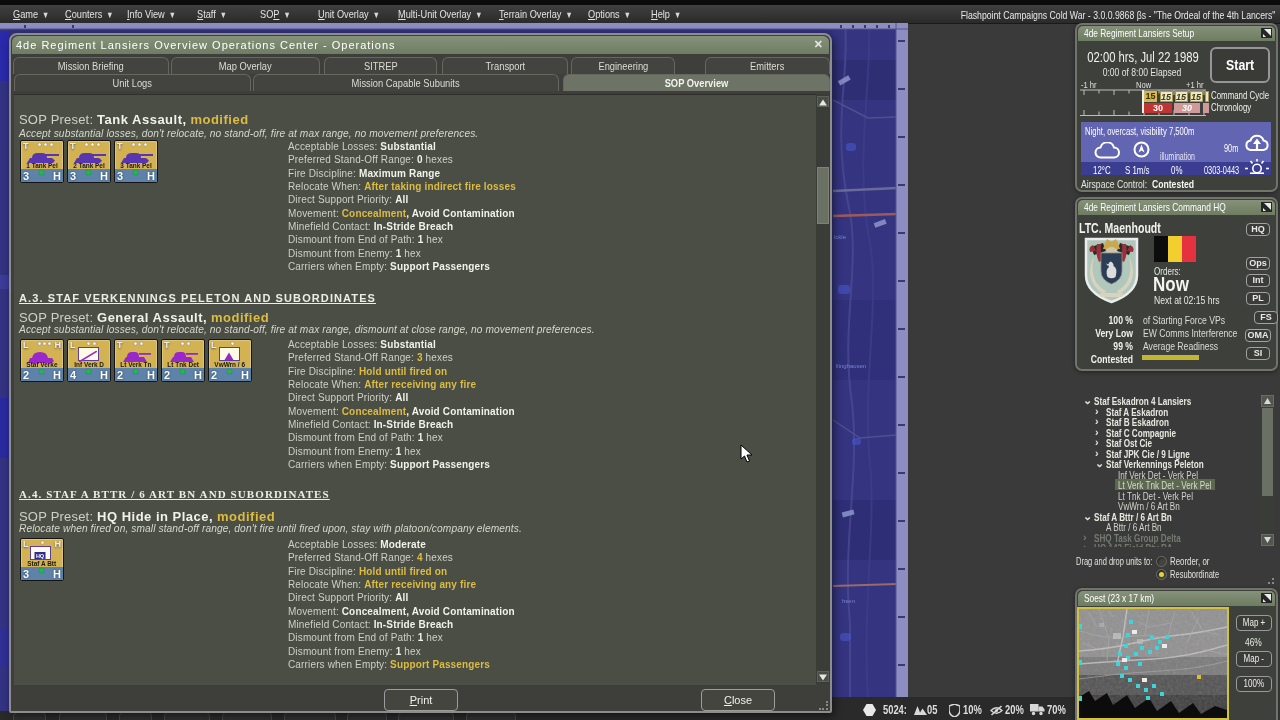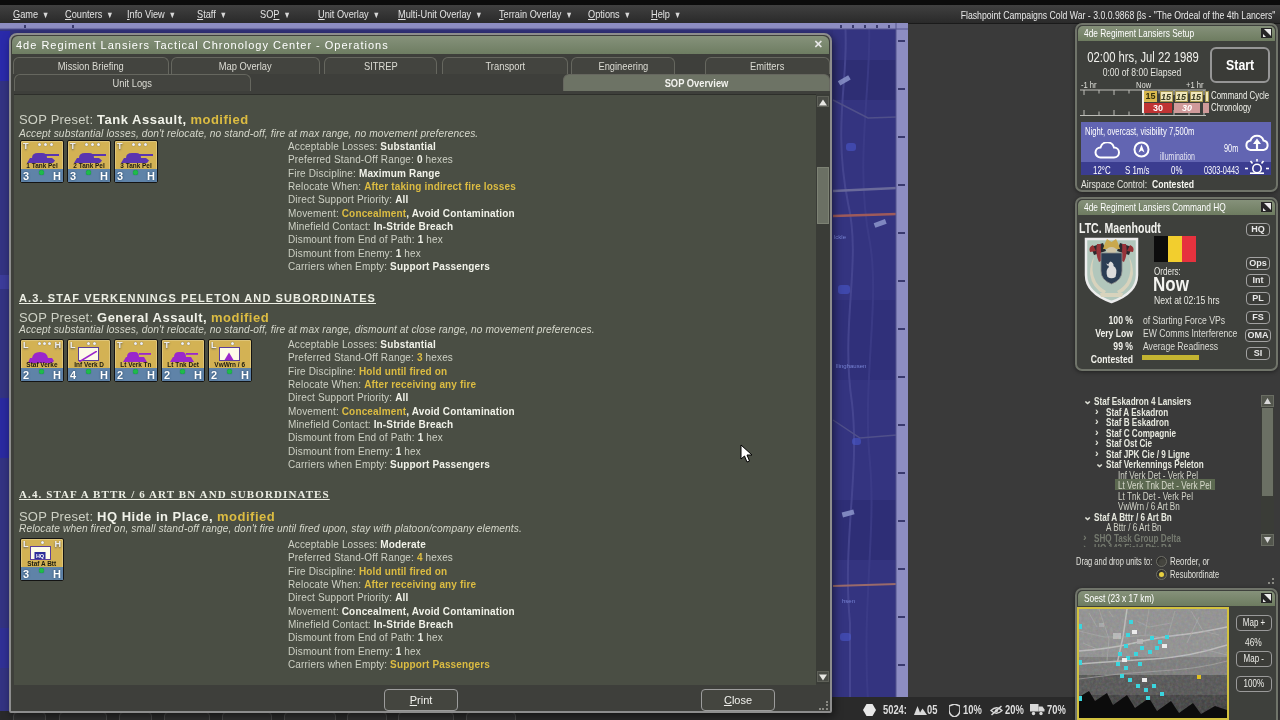--- a/index.html
+++ b/index.html
@@ -191,31 +191,32 @@
     <svg class="abs" style="left:174px;top:3px;" width="15" height="12" viewBox="0 0 15 12">
         <rect x="0" y="0" width="8.5" height="7.5" fill="#d8d8d8"></rect>
         <path d="M8.5 2.5 L12.5 2.5 L14.5 5.5 L14.5 7.5 L8.5 7.5 Z" fill="#d8d8d8"></path>
         <circle cx="3.5" cy="9.5" r="1.7" fill="#d8d8d8"></circle>
         <circle cx="11" cy="9.5" r="1.7" fill="#d8d8d8"></circle>
       </svg>
     <span style="position:absolute;left:191px;top:2px;">70%</span>
   </div>
 
   <div id="dialog">
-    <div id="dtitle">4de Regiment Lansiers Tactical Chronology Center - Operations</div>
+    <div id="dtitle">4de Regiment Lansiers Overview Operations Center - Operations</div>
     <div id="dclose">✕</div>
 
     <div class="tab" style="left:2px;top:22px;width:156px;"><span>Mission Briefing</span></div>
     <div class="tab" style="left:160px;top:22px;width:149px;"><span>Map Overlay</span></div>
     <div class="tab" style="left:313px;top:22px;width:113px;"><span>SITREP</span></div>
     <div class="tab" style="left:431px;top:22px;width:126px;"><span>Transport</span></div>
     <div class="tab" style="left:560px;top:22px;width:104px;"><span>Engineering</span></div>
     <div class="tab" style="left:694px;top:22px;width:125px;"><span>Emitters</span></div>
 
     <div class="tab" style="left:3px;top:39px;width:237px;"><span>Unit Logs</span></div>
+    <div class="tab" style="left:242px;top:39px;width:306px;"><span>Mission Capable Subunits</span></div>
     <div class="tab active" style="left:552px;top:39px;width:267px;"><span>SOP Overview</span></div>
 
     <div id="content">
 
       <div class="preset" style="top:17px;">SOP Preset: <b>Tank Assault,</b> <b class="g">modified</b></div>
       <div class="ital" style="top:33px;">Accept substantial losses, don't relocate, no stand-off, fire at max range, no movement preferences.</div>
       <div class="rows" style="top:45px;">
         <div>Acceptable Losses: <b>Substantial</b></div>
         <div>Preferred Stand-Off Range: <b>0</b> hexes</div>
         <div>Fire Discipline: <b>Maximum Range</b></div>
@@ -507,21 +508,21 @@
 
   <div class="panel" style="top:197px;height:174px;">
     <div class="ptitle"><span>4de Regiment Lansiers Command HQ</span></div>
     <div class="picon"></div>
   </div>
   <div class="abs" style="left:1079px;top:219px;font-size:15.5px;font-weight:bold;color:#f2f2ee;white-space:nowrap;transform:scaleX(0.68);transform-origin:0 0;">LTC. Maenhoudt</div>
   <div class="sqbtn" style="top:223px;">HQ</div>
   <div class="sqbtn" style="top:257px;">Ops</div>
   <div class="sqbtn" style="top:274px;">Int</div>
   <div class="sqbtn" style="top:292px;">PL</div>
-  <div class="sqbtn" style="top:311px;">FS</div>
+  <div class="sqbtn" style="top:311px;margin-left:8px;">FS</div>
   <div class="sqbtn" style="top:329px;width:26px;left:1245px;">OMA</div>
   <div class="sqbtn" style="top:347px;">SI</div>
 
   <svg class="abs" style="left:1084px;top:237px;" width="55" height="67" viewBox="0 0 55 67">
     <path d="M2 2 L53 2 L53 38 Q53 56 27.5 65 Q2 56 2 38 Z" fill="#b2c7bc" stroke="#ececec" stroke-width="2.5"></path>
     <path d="M7 10 L19 6 L22 14 L10 18 Z" fill="#2a2a2e"></path>
     <path d="M48 10 L36 6 L33 14 L45 18 Z" fill="#2a2a2e"></path>
     <path d="M6 15 Q4 10 9 8 L12 14 Z" fill="#973034"></path>
     <path d="M49 15 Q51 10 46 8 L43 14 Z" fill="#973034"></path>
     <path d="M13 7 Q11 17 15 25 L19 23 Q16 15 17 7 Z" fill="#97343a"></path>

